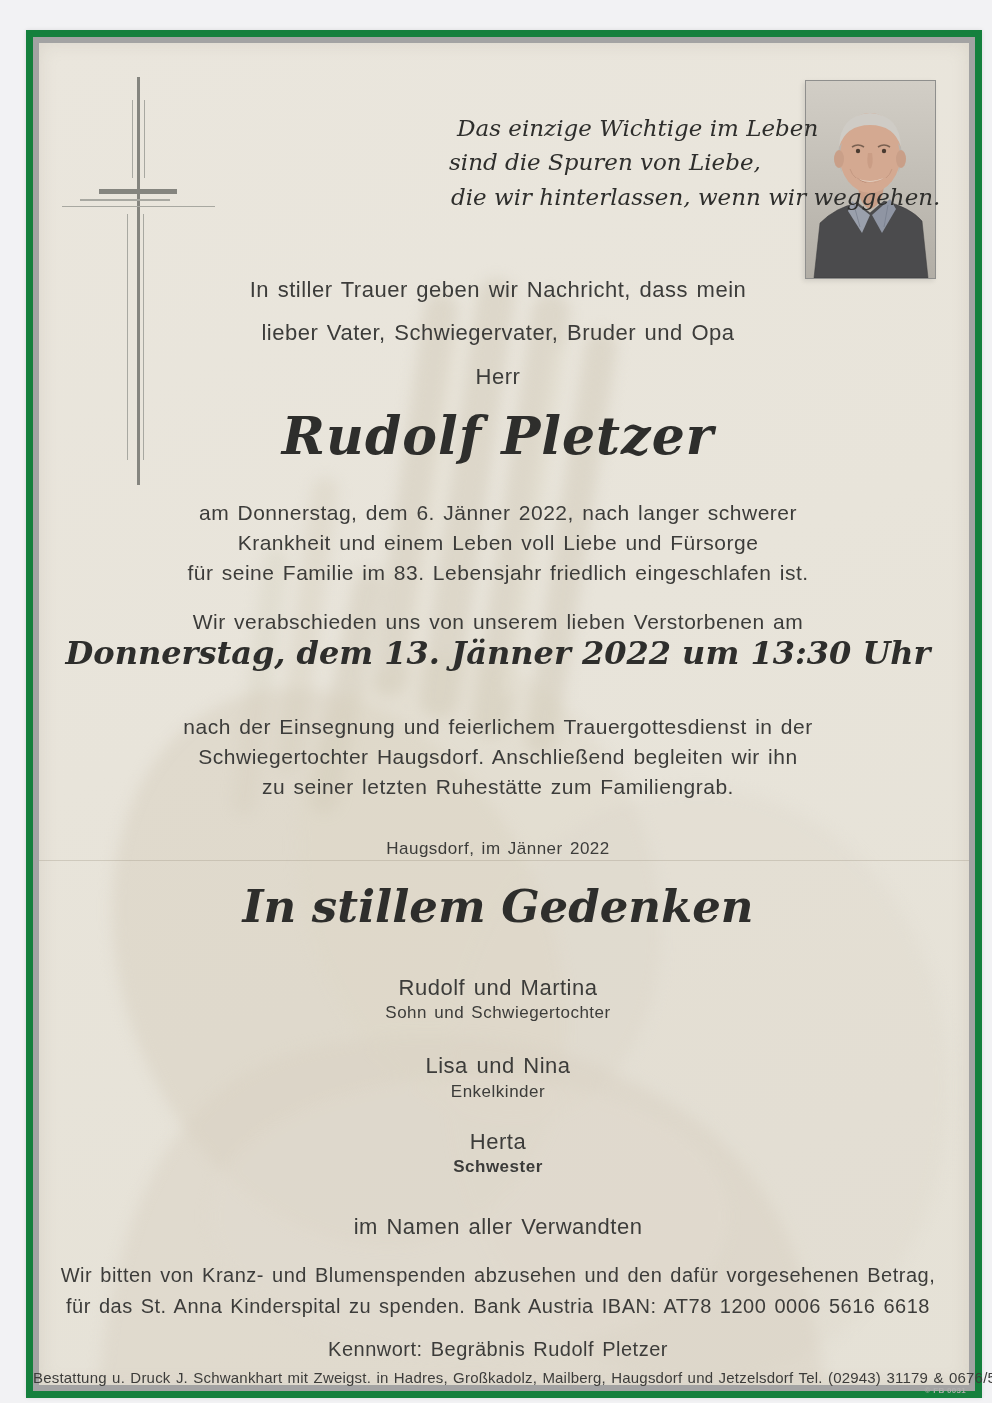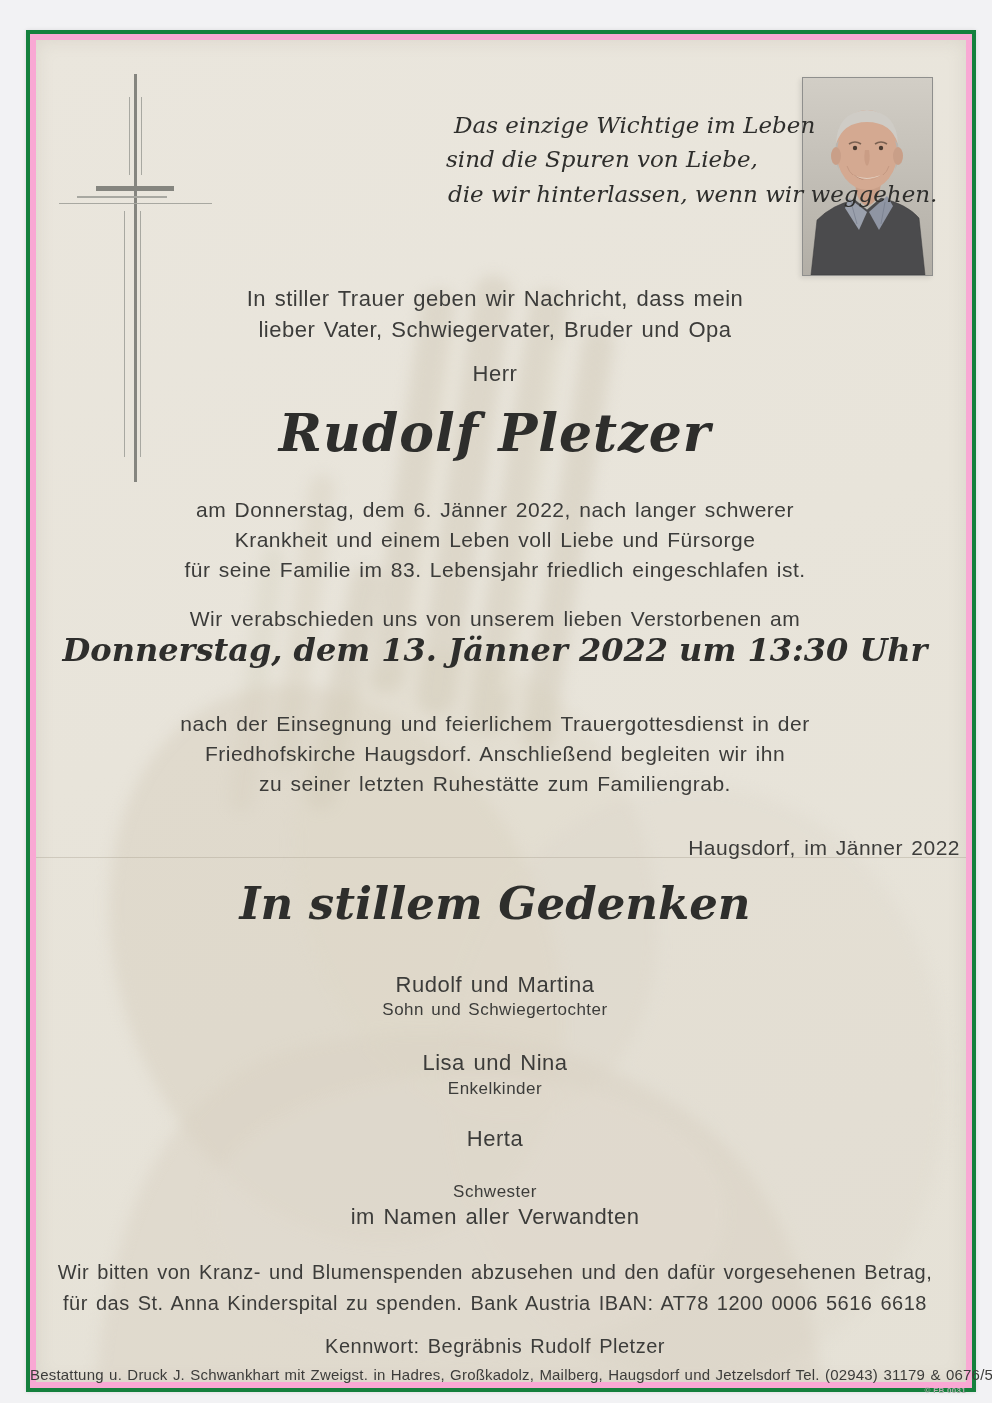--- a/index.html
+++ b/index.html
@@ -4,21 +4,21 @@
 <style>
   html,body{margin:0;padding:0;}
   body{
     width:992px;height:1403px;position:relative;
     background:#f2f2f4;
     font-family:"Liberation Sans",sans-serif;
     overflow:hidden;
   }
   .card{
     position:absolute;left:26px;top:30px;width:942px;height:1354px;
-    background:#f9a8d4;border:4px solid #15803d;
+    background:#a3a3a3;border:7px solid #15803d;
     box-shadow:0 0 4px rgba(0,0,0,0.10);
   }
   .paper{
     position:absolute;left:6px;top:6px;right:6px;bottom:6px;
     background:linear-gradient(160deg,#eae6dd 0%,#e8e4da 45%,#e5e1d6 100%);
     box-shadow:inset 0 0 18px rgba(150,140,120,0.18);
     overflow:hidden;
   }
   .watermark{
     position:absolute;left:0;top:0;width:100%;height:100%;
@@ -41,25 +41,25 @@
   
   .hand{color:#3c3c3a;letter-spacing:0.5px;word-spacing:2px;}
   .script{font-family:"DejaVu Serif","Liberation Serif",serif;font-style:italic;color:#2e2e2c;}
   .t{position:absolute;white-space:nowrap;}
   .center{left:0;width:930px;text-align:center;}
   .quote-line{font-size:23px;}
   .intro-line{font-size:22px;}
   .name{font-size:52px;font-weight:600;letter-spacing:1px;}
   .body-line{font-size:21px;}
   .date-script{font-size:32px;font-weight:600;}
-  .dateline{font-size:21px;text-align:right;}
+  .dateline{font-size:17px;}
   .memorial{font-size:45px;font-weight:600;}
   .mourner-names{font-size:22px;}
   .mourner-rel{font-size:17px;}
-  .closing-line{font-size:22px;}
+  .closing-line{font-size:22px;margin-top:7px;}
   .donation-line{font-size:20px;}
   .footer-line{font-size:15px;letter-spacing:0.2px;word-spacing:1px;}
   .copyright{
     position:absolute;right:26px;top:1386px;font-size:8px;color:#b0b0ae;
     font-family:"Liberation Sans",sans-serif;letter-spacing:0.3px;font-weight:bold;
   }
 </style>
 </head>
 <body>
 
@@ -144,46 +144,46 @@
         <path d="M44 88 Q46 94 50 97"></path>
           <path d="M86 88 Q84 94 80 97"></path>
       </g>
     </svg>
   </div>
 
   <div class="t script quote-line" style="left:424px;top:78px;">Das einzige Wichtige im Leben</div>
   <div class="t script quote-line" style="left:418px;top:147px;">die wir hinterlassen, wenn wir weggehen.</div>
   <div class="t script quote-line" style="left:416px;top:112px;">sind die Spuren von Liebe,</div>
 
-  <div class="t hand intro-line center" style="top:252px;">In stiller Trauer geben wir Nachricht, dass mein</div>
+  <div class="t hand intro-line center" style="top:240px;">In stiller Trauer geben wir Nachricht, dass mein</div>
   <div class="t hand intro-line center" style="top:327px;">Herr</div>
   <div class="t hand intro-line center" style="top:283px;">lieber Vater, Schwiegervater, Bruder  und Opa</div>
 
   <div class="t script name center" style="top:368px;">Rudolf Pletzer</div>
 
   <div class="t hand body-line center" style="top:464px;">am Donnerstag, dem 6. Jänner 2022, nach langer schwerer</div>
   <div class="t hand body-line center" style="top:494px;">Krankheit und einem Leben voll Liebe und Fürsorge</div>
   <div class="t hand body-line center" style="top:524px;">für seine Familie im 83. Lebensjahr friedlich eingeschlafen ist.</div>
 
   <div class="t hand body-line center" style="top:573px;">Wir verabschieden uns von unserem lieben Verstorbenen am</div>
   <div class="t script date-script center" style="top:597px;">Donnerstag, dem 13. Jänner 2022 um 13:30 Uhr</div>
   <div class="t hand body-line center" style="top:678px;">nach der Einsegnung und feierlichem Trauergottesdienst in der</div>
-  <div class="t hand body-line center" style="top:708px;">Friedhofskirche Haugsdorf. Anschließend begleiten wir ihn</div>
+  <div class="t hand body-line center" style="top:708px;">Schwiegertochter Haugsdorf. Anschließend begleiten wir ihn</div>
   <div class="t hand body-line center" style="top:738px;">zu seiner letzten Ruhestätte zum Familiengrab.</div>
 
   <div class="t hand dateline center" style="top:802px;">Haugsdorf, im Jänner 2022</div>
 
   <div class="t script memorial center" style="top:843px;">In stillem Gedenken</div>
 
   <div class="t hand mourner-names center" style="top:938px;">Rudolf und Martina</div>
   <div class="t hand mourner-rel center" style="top:966px;">Sohn und Schwiegertochter</div>
   <div class="t hand mourner-names center" style="top:1016px;">Lisa und Nina</div>
   <div class="t hand mourner-rel center" style="top:1045px;">Enkelkinder</div>
   <div class="t hand mourner-names center" style="top:1092px;">Herta</div>
-  <div class="t hand mourner-rel center" style="top:1148px;">Schwester</div>
+  <div class="t hand mourner-rel center" style="top:1120px;font-weight:bold;">Schwester</div>
 
   <div class="t hand closing-line center" style="top:1170px;">im Namen aller Verwandten</div>
 
   <div class="t hand donation-line center" style="top:1227px;">Wir bitten von Kranz- und Blumenspenden abzusehen und den dafür vorgesehenen Betrag,</div>
   <div class="t hand donation-line center" style="top:1258px;">für das St. Anna Kinderspital zu spenden. Bank Austria IBAN: AT78 1200 0006 5616 6618</div>
   <div class="t hand donation-line center" style="top:1289px;margin-top:12px;">Kennwort: Begräbnis Rudolf Pletzer</div>
 
   <div class="t hand footer-line center" style="top:1332px;">Bestattung u. Druck J. Schwankhart mit Zweigst. in Hadres, Großkadolz, Mailberg, Haugsdorf und Jetzelsdorf Tel. (02943) 31179 &amp;  0676/5950355</div>
 </div>
 

